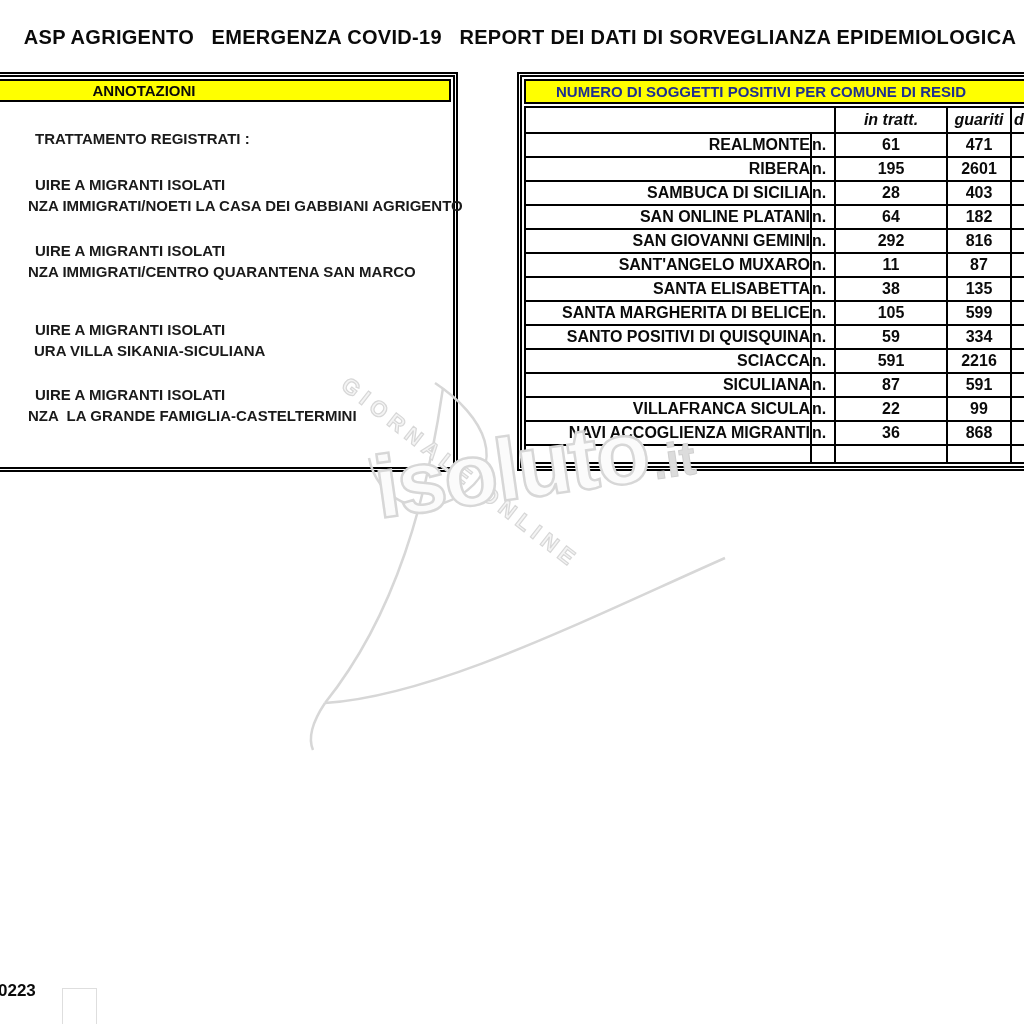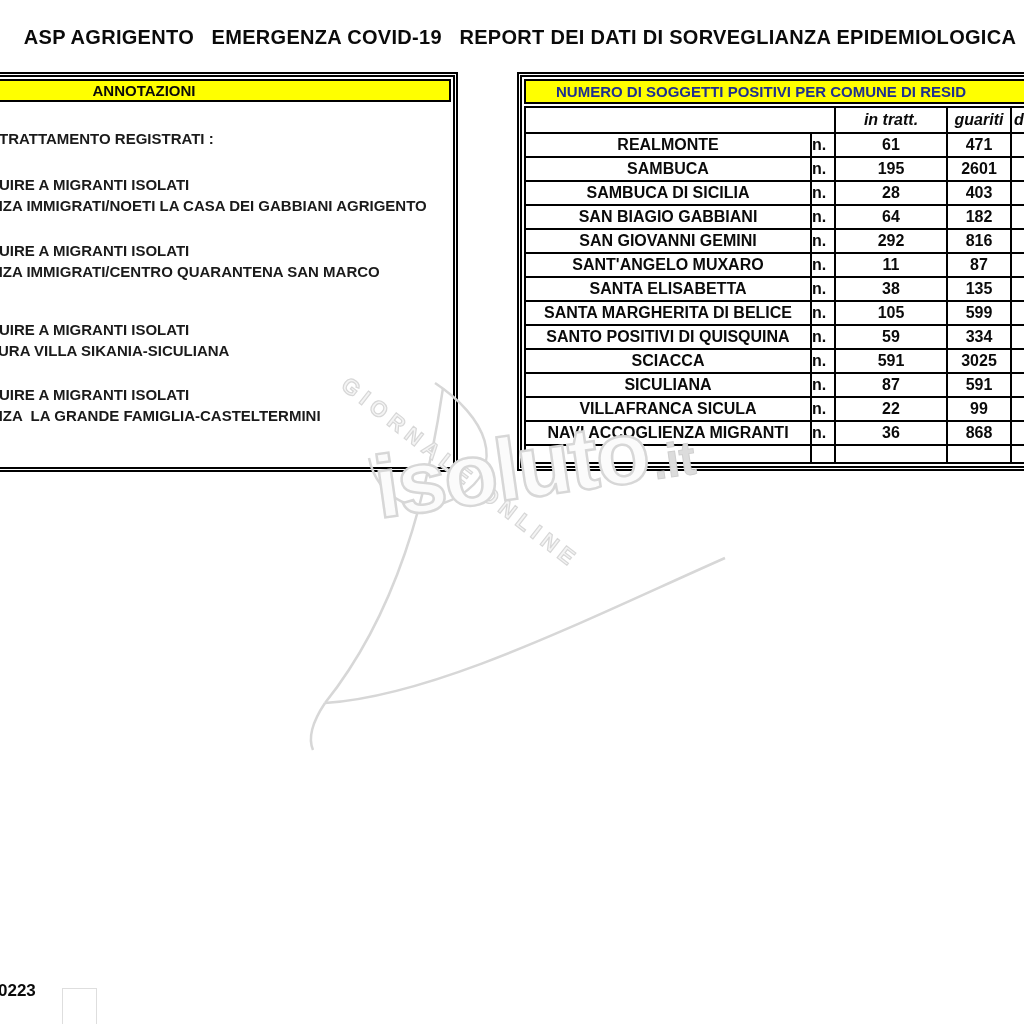--- a/index.html
+++ b/index.html
@@ -16,21 +16,21 @@
   .ann-box{
     position:absolute;left:-170px;top:72px;width:628px;height:400px;
     border:5px double #000;box-sizing:border-box;background:transparent;z-index:2;
   }
   .ann-band{
     margin:2px;height:19px;background:#FFFF00;border:2px solid #000;
     text-align:center;font-size:15px;font-weight:bold;line-height:19px;color:#0a0a0a;
   }
   .ann-lines{position:absolute;left:0;top:0;width:460px;height:480px;z-index:3;}
   .ann-line{
-    position:absolute;font-size:15px;font-weight:bold;white-space:pre;color:#1a1a1a;
+    position:absolute;font-size:15px;font-weight:bold;white-space:pre;color:#1a1a1a;padding-left:36px;
   }
   .ln0{left:-1px;top:130px;}
   .ln1{left:-1px;top:176px;}
   .ln2{left:-8px;top:197px;}
   .ln3{left:-1px;top:242px;}
   .ln4{left:-8px;top:263px;}
   .ln5{left:-1px;top:321px;}
   .ln6{left:-2px;top:342px;}
   .ln7{left:-1px;top:386px;}
   .ln8{left:-8px;top:407px;}
@@ -46,21 +46,21 @@
   }
   table.data{border-collapse:collapse;margin-top:2px;table-layout:fixed;width:566px;}
   table.data td,table.data th{
     border:2px solid #000;padding:0;font-size:16px;font-weight:bold;color:#0a0a0a;
     overflow:hidden;white-space:nowrap;box-sizing:border-box;
   }
   col.w-name{width:286px;}col.w-n{width:24px;}col.w-tr{width:112px;}col.w-gu{width:64px;}col.w-ov{width:80px;}
   tr.hdr td{height:26px;text-align:center;font-style:italic;}
   tr.hdr td.c-ovf{text-align:left;padding-left:2px;}
   tr.datarow td{height:24px;}
-  td.c-name{text-align:center;padding-left:3px;margin-left:32px;}
+  td.c-name{text-align:right;padding-left:3px;margin-left:32px;}
   td.c-n{text-align:left;padding-left:2px;}
   td.c-num{text-align:center;}
   td.c-ovf{border-left:6px double #000;}
   tr.emptyrow td{height:18px;}
   
   .wm{position:absolute;left:0;top:0;width:1024px;height:1024px;z-index:5;pointer-events:none;}
   .wm-tagline{
     position:absolute;left:352px;top:372px;transform:rotate(38deg);transform-origin:left top;
     font-size:22px;font-weight:bold;letter-spacing:6px;color:#f4f4f4;
     -webkit-text-stroke:1.2px #d7d7d7;white-space:pre;
@@ -124,35 +124,35 @@
           <td class="c-ovf">d</td>
         </tr>
       <tr class="datarow">
       <td class="c-name">REALMONTE</td>
       <td class="c-n">n.</td>
       <td class="c-num">61</td>
       <td class="c-num">471</td>
       <td class="c-ovf"></td>
     </tr>
           <tr class="datarow">
-      <td class="c-name">SAMBUCA</td>
+      <td class="c-name">RIBERA</td>
       <td class="c-n">n.</td>
       <td class="c-num">195</td>
       <td class="c-num">2601</td>
       <td class="c-ovf"></td>
     </tr>
           <tr class="datarow">
       <td class="c-name">SAMBUCA DI SICILIA</td>
       <td class="c-n">n.</td>
       <td class="c-num">28</td>
       <td class="c-num">403</td>
       <td class="c-ovf"></td>
     </tr>
           <tr class="datarow">
-      <td class="c-name">SAN BIAGIO GABBIANI</td>
+      <td class="c-name">SAN ONLINE PLATANI</td>
       <td class="c-n">n.</td>
       <td class="c-num">64</td>
       <td class="c-num">182</td>
       <td class="c-ovf"></td>
     </tr>
           <tr class="datarow">
       <td class="c-name">SAN GIOVANNI GEMINI</td>
       <td class="c-n">n.</td>
       <td class="c-num">292</td>
       <td class="c-num">816</td>
@@ -183,21 +183,21 @@
       <td class="c-name">SANTO POSITIVI DI QUISQUINA</td>
       <td class="c-n">n.</td>
       <td class="c-num">59</td>
       <td class="c-num">334</td>
       <td class="c-ovf"></td>
     </tr>
           <tr class="datarow">
       <td class="c-name">SCIACCA</td>
       <td class="c-n">n.</td>
       <td class="c-num">591</td>
-      <td class="c-num">3025</td>
+      <td class="c-num">2216</td>
       <td class="c-ovf"></td>
     </tr>
           <tr class="datarow">
       <td class="c-name">SICULIANA</td>
       <td class="c-n">n.</td>
       <td class="c-num">87</td>
       <td class="c-num">591</td>
       <td class="c-ovf"></td>
     </tr>
           <tr class="datarow">

